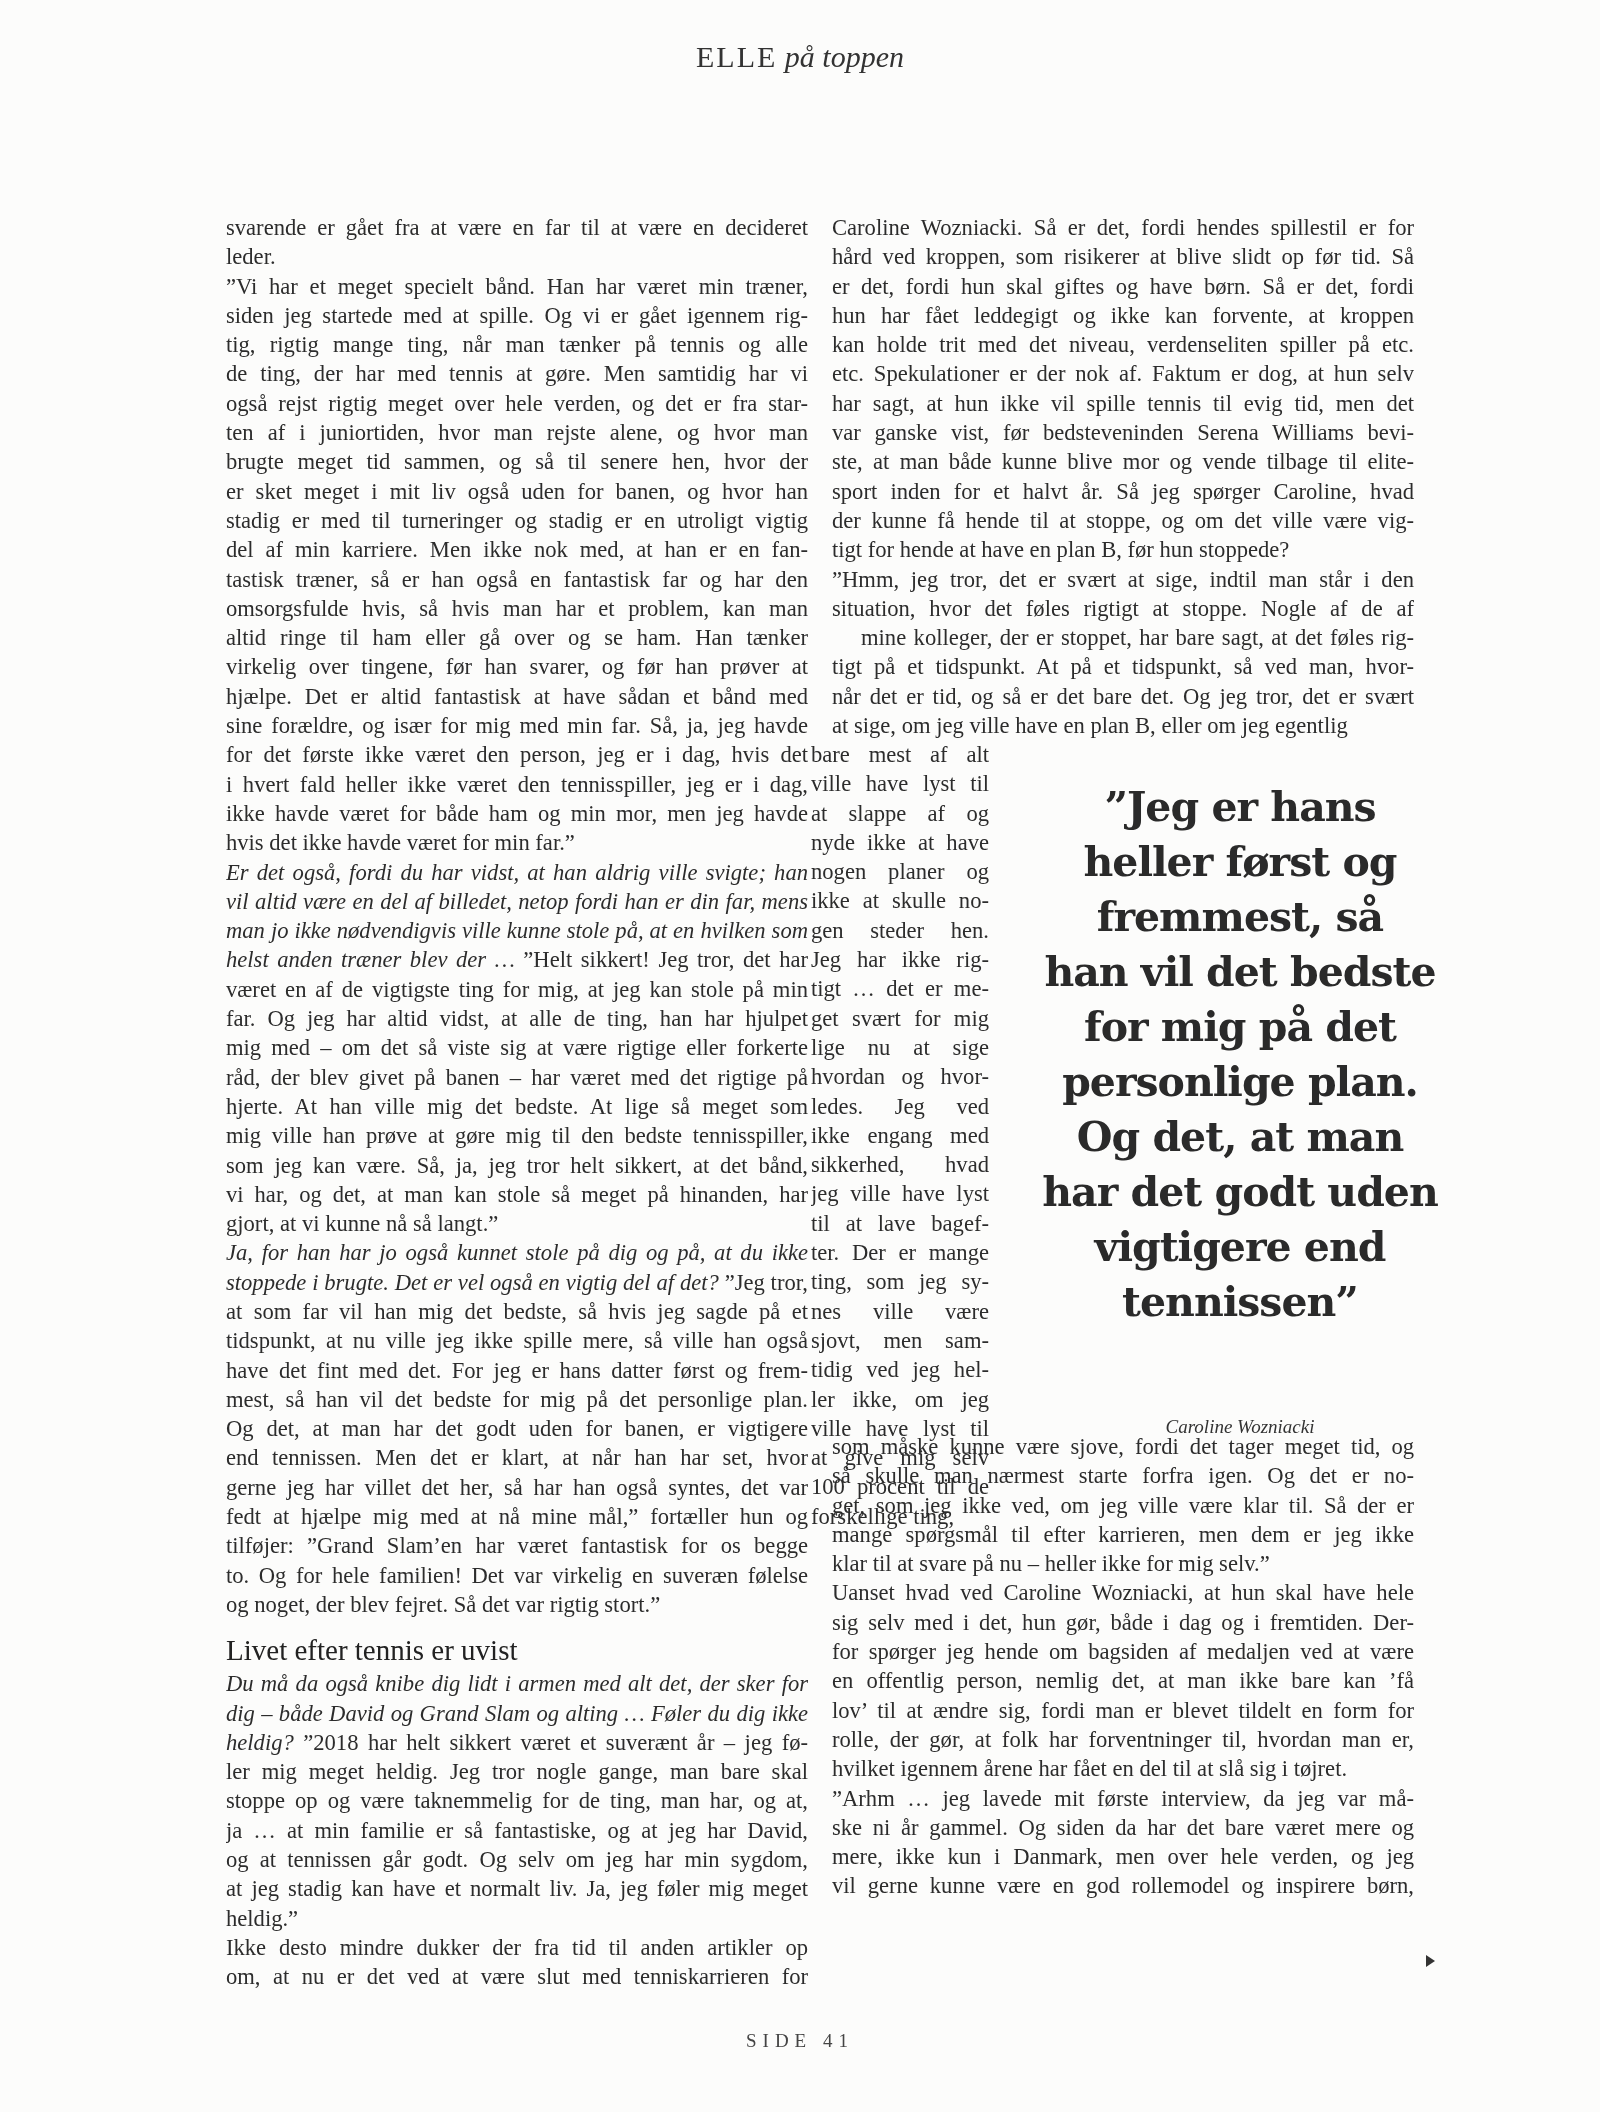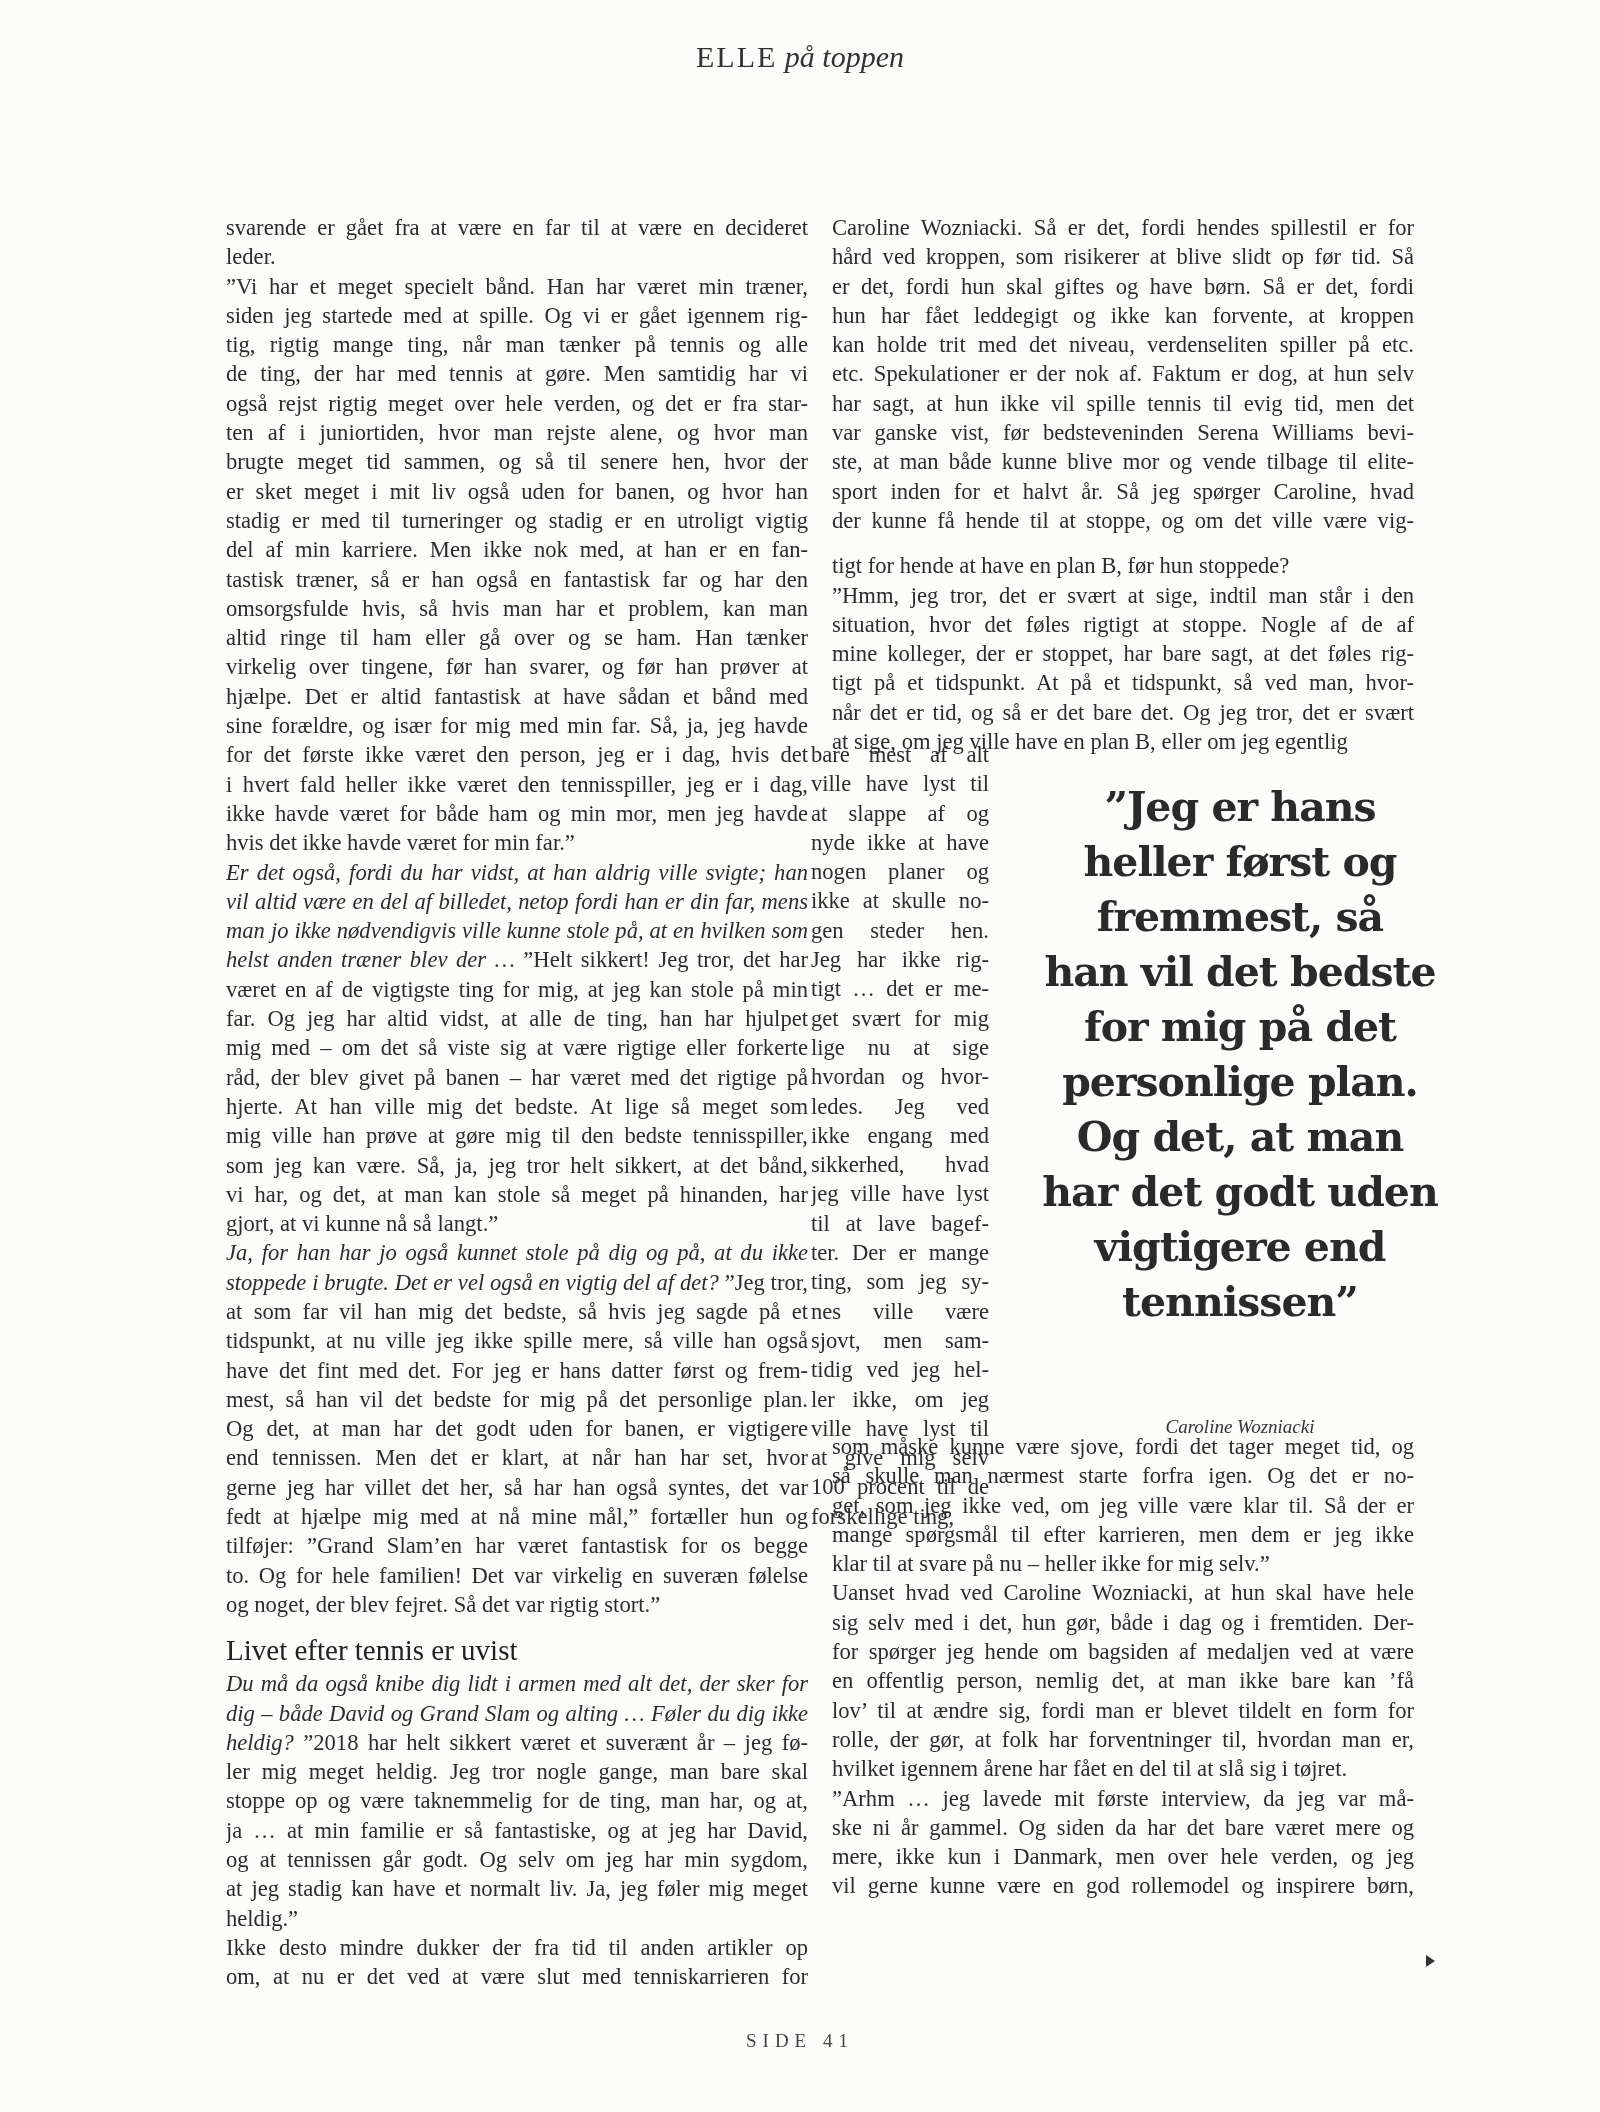--- a/index.html
+++ b/index.html
@@ -104,24 +104,24 @@
     <span class="ln" style="white-space: normal;"><span>hård ved kroppen, som risikerer at blive slidt op før tid. Så</span></span>
     <span class="ln" style="white-space: normal;"><span>er det, fordi hun skal giftes og have børn. Så er det, fordi</span></span>
     <span class="ln" style="white-space: normal;"><span>hun har fået leddegigt og ikke kan forvente, at kroppen</span></span>
     <span class="ln" style="white-space: normal;"><span>kan holde trit med det niveau, verdenseliten spiller på etc.</span></span>
     <span class="ln" style="white-space: normal;"><span>etc. Spekulationer er der nok af. Faktum er dog, at hun selv</span></span>
     <span class="ln" style="white-space: normal;"><span>har sagt, at hun ikke vil spille tennis til evig tid, men det</span></span>
     <span class="ln" style="white-space: normal;"><span>var ganske vist, før bedsteveninden Serena Williams bevi-</span></span>
     <span class="ln" style="white-space: normal;"><span>ste, at man både kunne blive mor og vende tilbage til elite-</span></span>
     <span class="ln" style="white-space: normal;"><span>sport inden for et halvt år. Så jeg spørger Caroline, hvad</span></span>
     <span class="ln" style="white-space: normal;"><span>der kunne få hende til at stoppe, og om det ville være vig-</span></span>
-    <span class="ln last" style="white-space: normal; margin-top: 16px;"><span>tigt for hende at have en plan B, før hun stoppede?</span></span>
+    <span class="ln last" style="white-space: normal;"><span>tigt for hende at have en plan B, før hun stoppede?</span></span>
     <span class="ln" style="white-space: normal;"><span>”Hmm, jeg tror, det er svært at sige, indtil man står i den</span></span>
     <span class="ln" style="white-space: normal;"><span>situation, hvor det føles rigtigt at stoppe. Nogle af de af</span></span>
-    <span class="ln" style="white-space: normal;"><span>mine kolleger, der er stoppet, har bare sagt, at det føles rig-</span></span>
+    <span class="ln" style="white-space: normal; margin-left: 29px;"><span>mine kolleger, der er stoppet, har bare sagt, at det føles rig-</span></span>
     <span class="ln" style="white-space: normal;"><span>tigt på et tidspunkt. At på et tidspunkt, så ved man, hvor-</span></span>
     <span class="ln" style="white-space: normal;"><span>når det er tid, og så er det bare det. Og jeg tror, det er svært</span></span>
     <span class="ln last" style="white-space: normal;"><span>at sige, om jeg ville have en plan B, eller om jeg egentlig</span></span>
   </div>
 <div id="narrow" class="col">
     <span class="ln" style="white-space: normal;"><span>bare mest af alt</span></span>
     <span class="ln" style="white-space: normal;"><span>ville have lyst til</span></span>
     <span class="ln" style="white-space: normal;"><span>at slappe af og</span></span>
     <span class="ln" style="white-space: normal;"><span>nyde ikke at have</span></span>
     <span class="ln" style="white-space: normal;"><span>nogen planer og</span></span>

